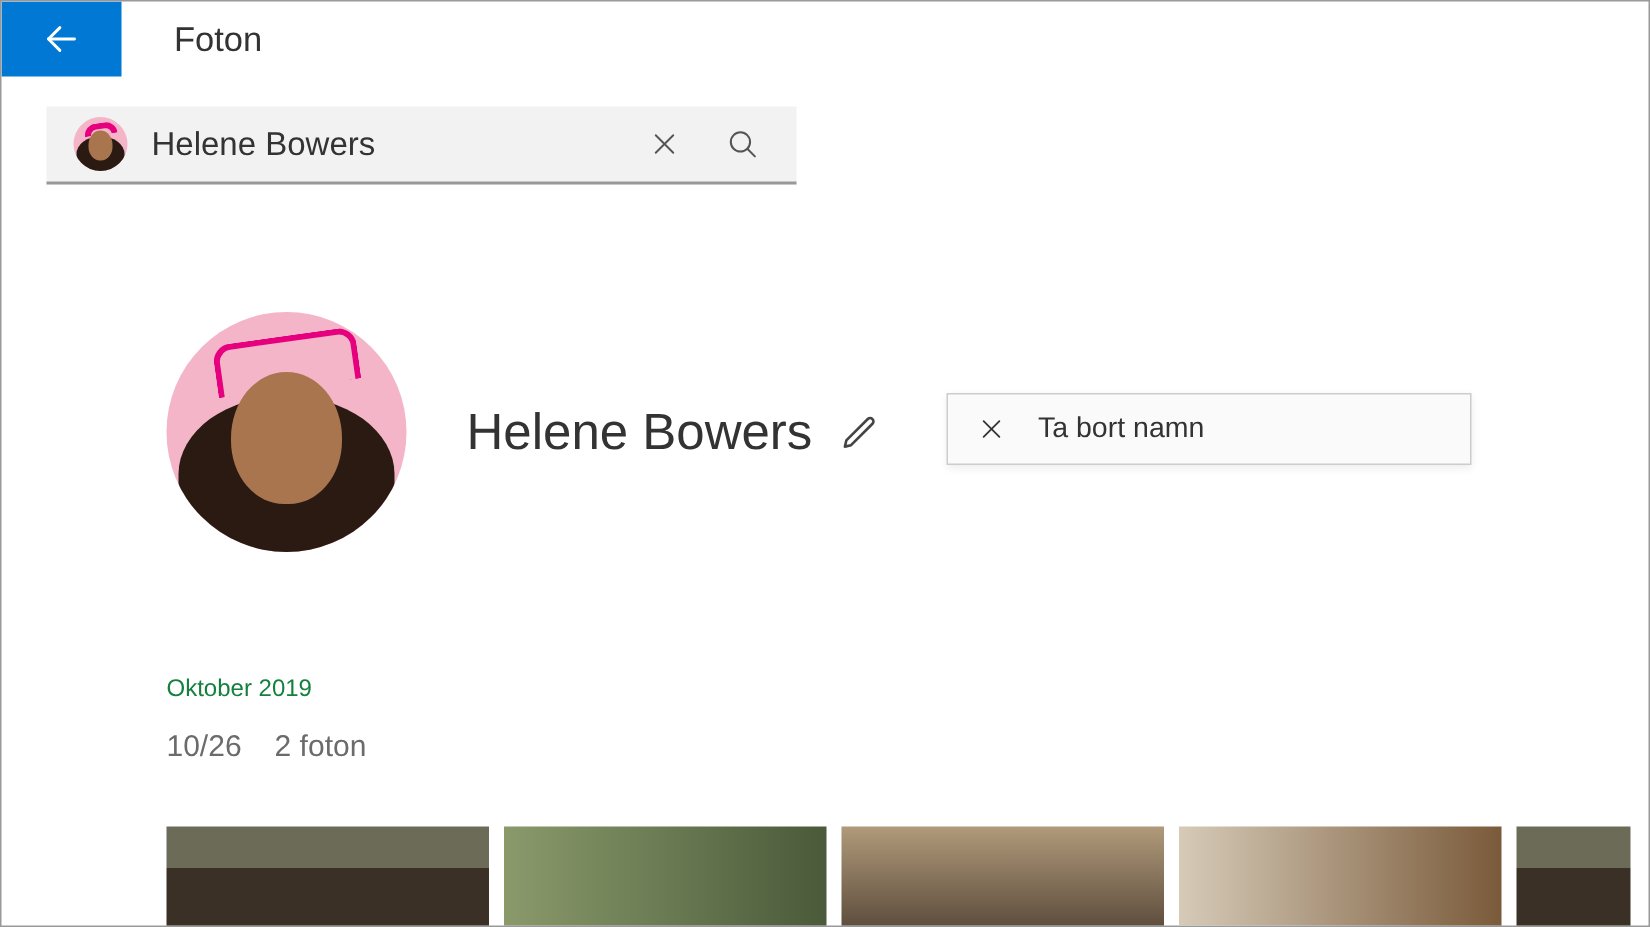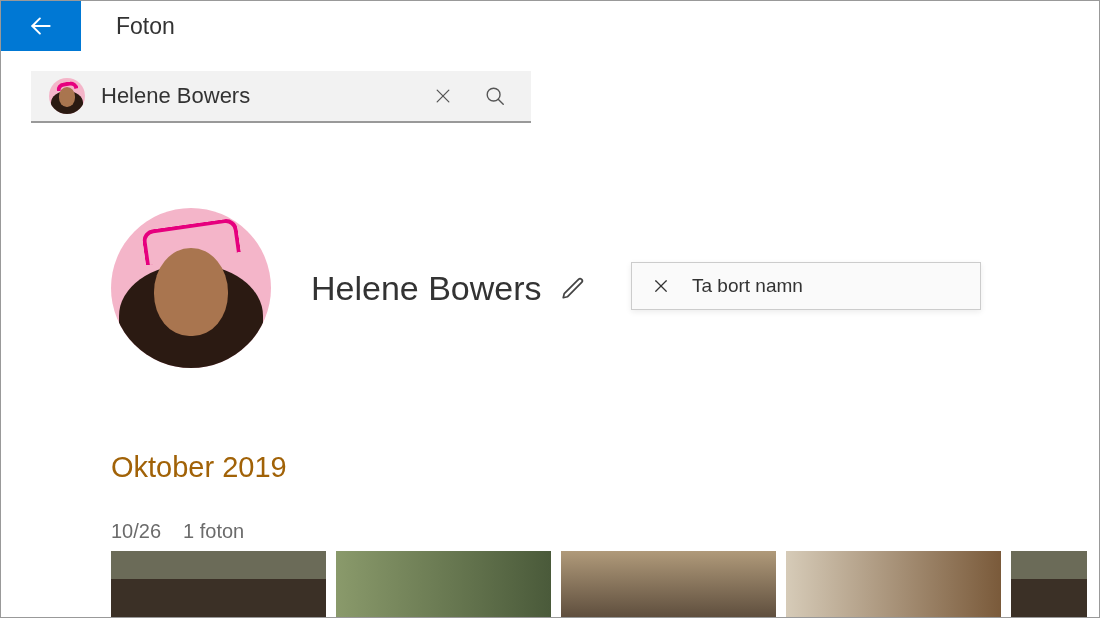--- a/index.html
+++ b/index.html
@@ -134,26 +134,26 @@
     color: #333;
     cursor: pointer;
   }
   .menu-icon { width:22px; height:22px; display:flex; align-items:center; justify-content:center; flex-shrink:0; }
   .month-section {
     position: absolute;
     left: 110px;
     top: 450px;
   }
   .month-link {
-    color: #a16207;
-    font-size: 29px;
+    color: #15803d;
+    font-size: 16px;
     cursor: pointer;
   }
   .month-meta {
-    margin-top: 36px;
+    margin-top: 18px;
     color: #6b6b6b;
     font-size: 20px;
     display: flex;
     gap: 22px;
   }
   .thumb-strip {
     position: absolute;
     left: 110px;
     top: 550px;
     right: 12px;
@@ -239,21 +239,21 @@
       </svg>
     </span>
     <span>Ta bort namn</span>
   </div>
 </div>
 
 <div class="month-section">
   <div class="month-link">Oktober 2019</div>
   <div class="month-meta">
     <span>10/26</span>
-    <span>1 foton</span>
+    <span>2 foton</span>
   </div>
 </div>
 
 <div class="thumb-strip">
   <div class="thumb th1"></div>
   <div class="thumb th2"></div>
   <div class="thumb th3"></div>
   <div class="thumb th4"></div>
   <div class="thumb th1 narrow"></div>
 </div>

